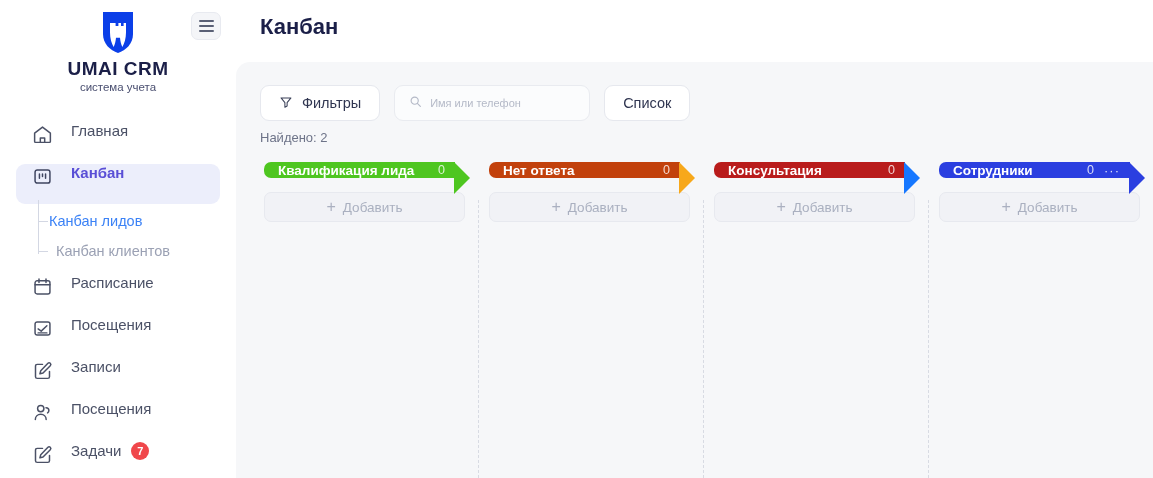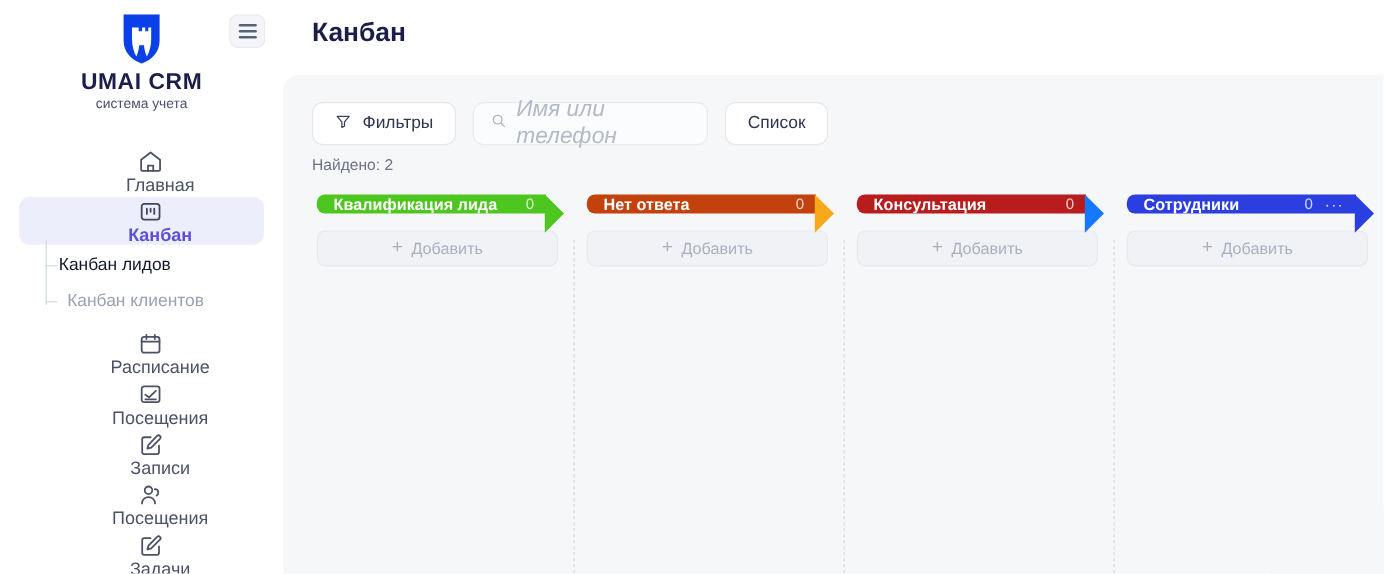--- a/index.html
+++ b/index.html
@@ -30,41 +30,40 @@
     position:absolute; left:191px; top:12px; width:30px; height:28px;
     background:#f4f5f8; border:1px solid #e8eaf0; border-radius:7px;
     display:flex; flex-direction:column; justify-content:center; align-items:center; gap:3px;
     cursor:pointer;
   }
   .hamburger i { display:block; width:15px; height:2px; background:#5a6076; border-radius:2px; }
 
   .nav { position:absolute; left:0; top:122px; width:236px; }
   .nav-item {
     position:relative; height:40px; margin:0 16px 2px 16px;
-    display:flex; align-items:center; border-radius:9px; cursor:pointer;
+    display:flex; border-radius:9px; cursor:pointer;
     padding-left:14px;
-    flex-direction:column;
   }
   .nav-item .ic { width:24px; height:24px; flex:0 0 24px; display:flex; align-items:center; justify-content:center; }
   .nav-item .lb { margin-left:17px; font-size:15px; color:#4b5166; }
   .nav-item.active { background:#eceefb; }
   .nav-item.active .lb { color:#5a4fd6; font-weight:bold; }
 
   .subnav { position:relative; margin-left:38px; }
   .subnav:before {
     content:""; position:absolute; left:0; top:-6px; width:1px; height:54px; background:#d3d7e3;
   }
   .sub-item {
     position:relative; height:30px; display:flex; align-items:center; cursor:pointer;
     padding-left:18px; font-size:14.5px;
   }
   .sub-item:before {
     content:""; position:absolute; left:0; top:50%; width:10px; height:1px; background:#d3d7e3;
   }
-  .sub-item.sel { color:#0f172a;padding-left:11px; }
+  .sub-item.sel { color:#3b82f6;padding-left:11px; }
   .sub-item.dim { color:#9ba1b4; }
 
   .badge {
     display:inline-flex; align-items:center; justify-content:center;
     width:18px; height:18px; border-radius:50%;
     background:#f0474b; color:#fff; font-size:11px; font-weight:bold;
     margin-left:10px;
   }
 
   
@@ -80,21 +79,21 @@
   .toolbar { position:absolute; left:24px; top:23px; display:flex; align-items:center; gap:14px; }
   .btn {
     height:36px; border:1px solid #e6e8ee; background:#ffffff; border-radius:9px;
     display:flex; align-items:center; justify-content:center; gap:9px;
     padding:0 18px; font-size:14.5px; color:#2f3550; cursor:pointer;
   }
   .search-box {
     height:36px; width:196px; border:1px solid #e9ebf0; background:#fbfcfd; border-radius:9px;
     display:flex; align-items:center; gap:8px; padding:0 14px; cursor:text;
   }
-  .search-ph { font-size:19px; color:#b4b9c7;font-style:italic; }
+  .search-ph { font-size:11px; color:#b4b9c7; }
 
   .found {
     position:absolute; left:24px; top:68px; font-size:13px; color:#6d7governance;
     color:#6d7388;
   }
 
   
   .board { position:absolute; left:18px; top:100px; right:0; bottom:0; display:flex; }
   .col { position:relative; width:225px; flex:0 0 225px; }
   .col + .col:before {

